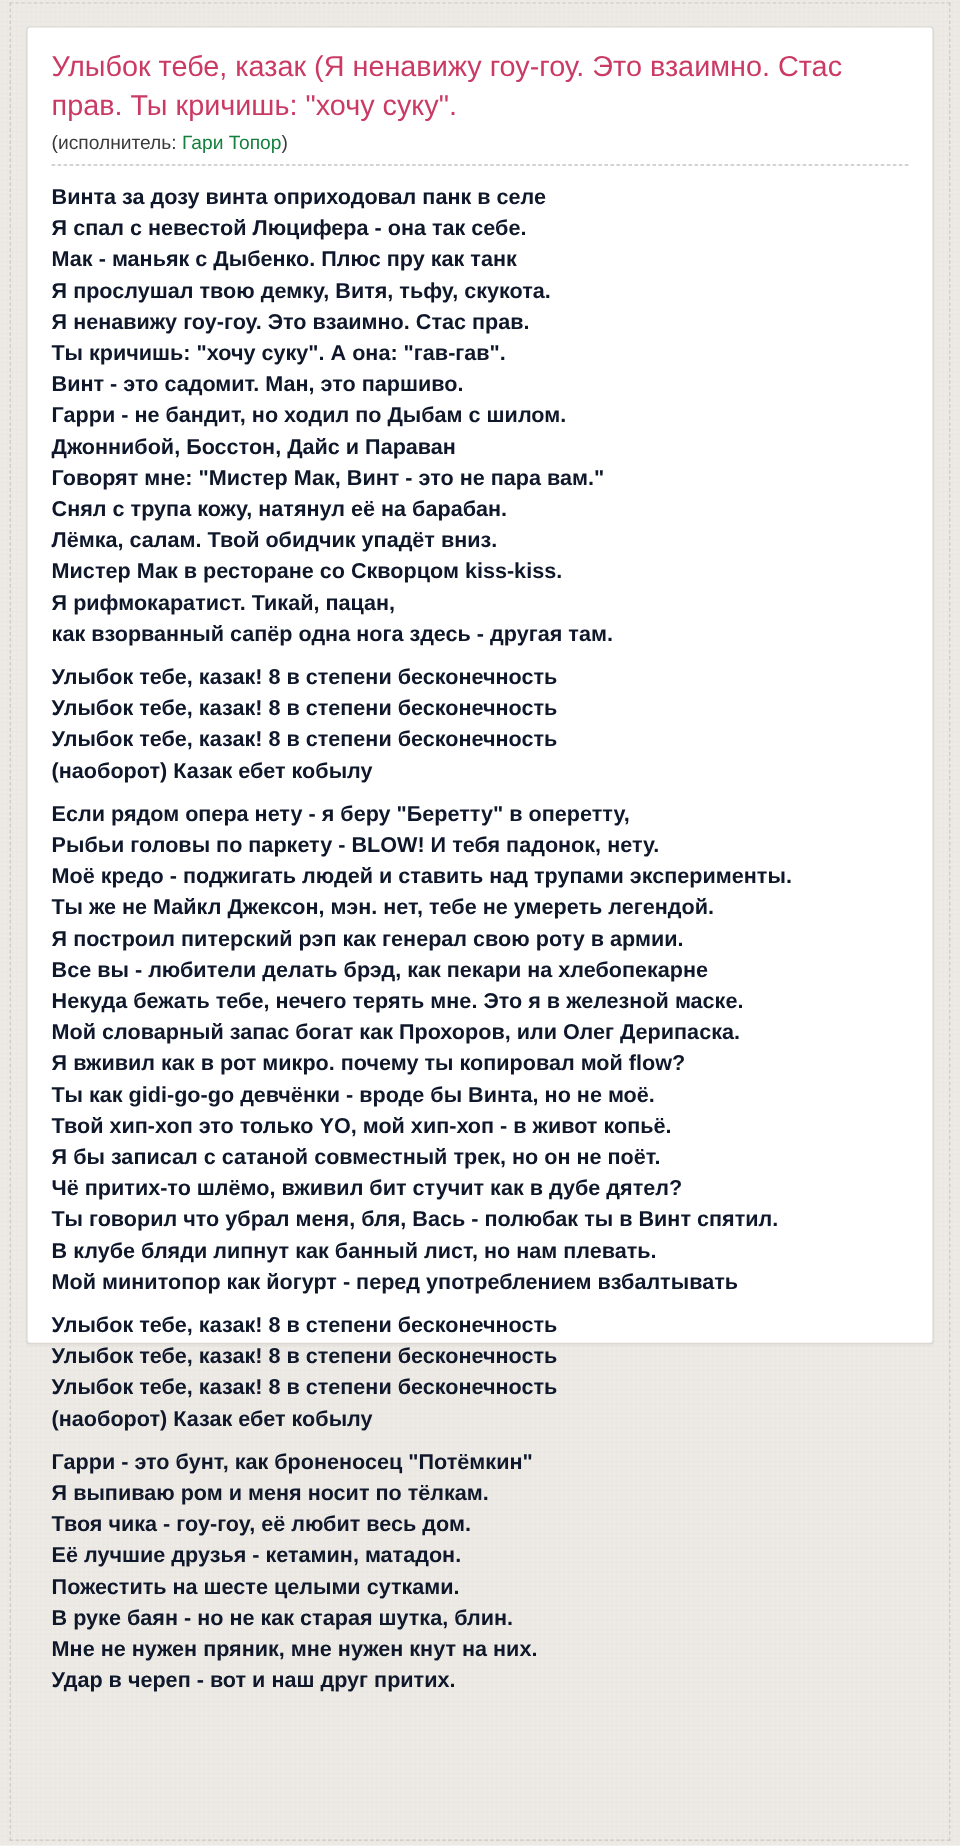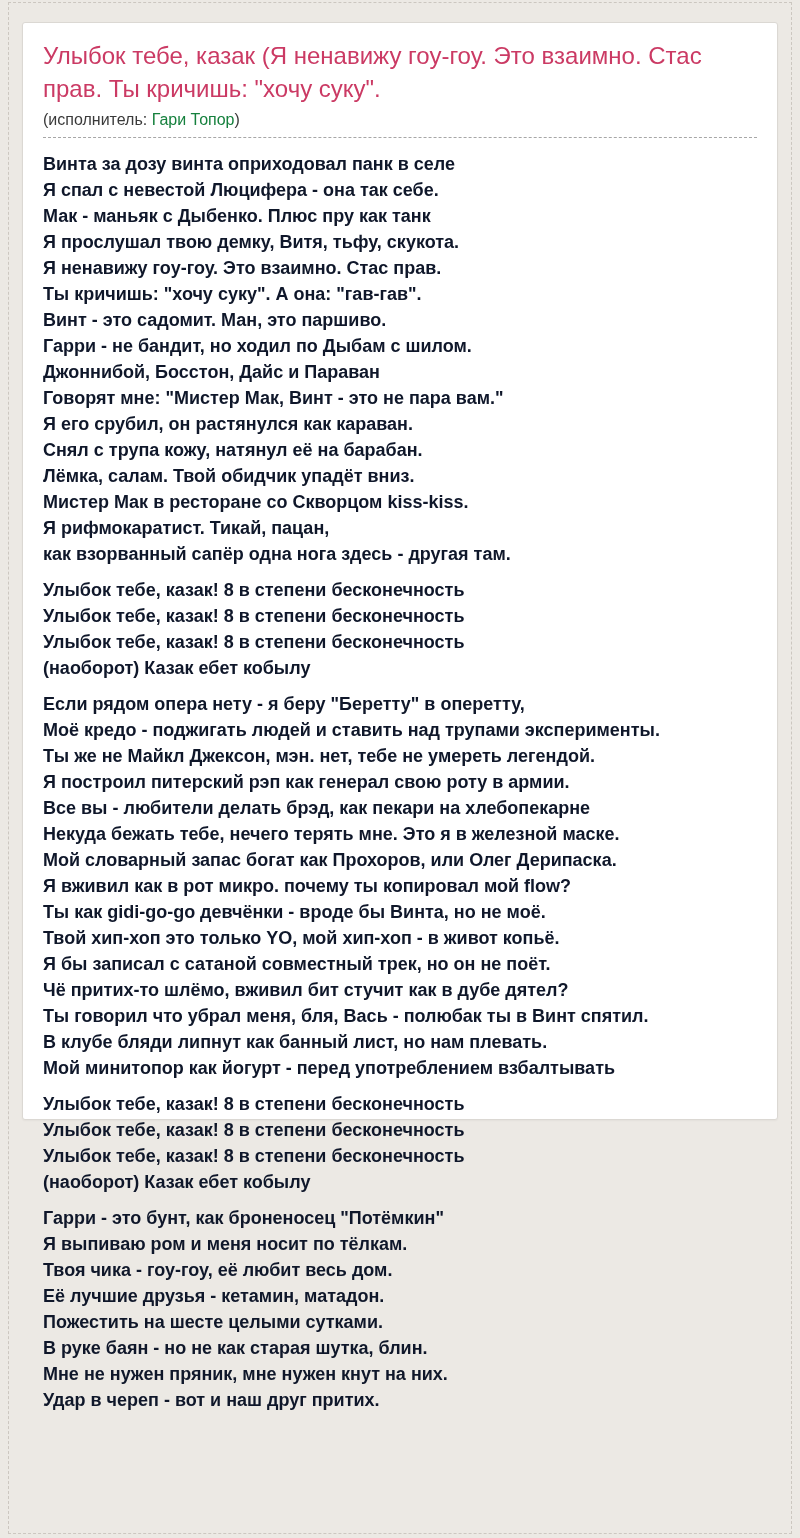--- a/index.html
+++ b/index.html
@@ -78,35 +78,35 @@
         <div class="lyric-line">Винта за дозу винта оприходовал панк в селе</div>
         <div class="lyric-line">Я спал с невестой Люцифера - она так себе.</div>
         <div class="lyric-line">Мак - маньяк с Дыбенко. Плюс пру как танк</div>
         <div class="lyric-line">Я прослушал твою демку, Витя, тьфу, скукота.</div>
         <div class="lyric-line">Я ненавижу гоу-гоу. Это взаимно. Стас прав.</div>
         <div class="lyric-line">Ты кричишь: "хочу суку". А она: "гав-гав".</div>
         <div class="lyric-line">Винт - это садомит. Ман, это паршиво.</div>
         <div class="lyric-line">Гарри - не бандит, но ходил по Дыбам с шилом.</div>
         <div class="lyric-line">Джоннибой, Босстон, Дайс и Параван</div>
         <div class="lyric-line">Говорят мне: "Мистер Мак, Винт - это не пара вам."</div>
-        <div class="lyric-line">Я его срубил, он растянулся как караван.</div>
         <div class="lyric-line">Снял с трупа кожу, натянул её на барабан.</div>
         <div class="lyric-line">Лёмка, салам. Твой обидчик упадёт вниз.</div>
         <div class="lyric-line">Мистер Мак в ресторане со Скворцом kiss-kiss.</div>
         <div class="lyric-line">Я рифмокаратист. Тикай, пацан,</div>
         <div class="lyric-line">как взорванный сапёр одна нога здесь - другая там.</div>
       </div>
       <div class="stanza">
         <div class="lyric-line">Улыбок тебе, казак! 8 в степени бесконечность</div>
         <div class="lyric-line">Улыбок тебе, казак! 8 в степени бесконечность</div>
         <div class="lyric-line">Улыбок тебе, казак! 8 в степени бесконечность</div>
         <div class="lyric-line">(наоборот) Казак ебет кобылу</div>
       </div>
       <div class="stanza">
         <div class="lyric-line">Если рядом опера нету - я беру "Беретту" в оперетту,</div>
+        <div class="lyric-line">Рыбьи головы по паркету - BLOW! И тебя падонок, нету.</div>
         <div class="lyric-line">Моё кредо - поджигать людей и ставить над трупами эксперименты.</div>
         <div class="lyric-line">Ты же не Майкл Джексон, мэн. нет, тебе не умереть легендой.</div>
         <div class="lyric-line">Я построил питерский рэп как генерал свою роту в армии.</div>
         <div class="lyric-line">Все вы - любители делать брэд, как пекари на хлебопекарне</div>
         <div class="lyric-line">Некуда бежать тебе, нечего терять мне. Это я в железной маске.</div>
         <div class="lyric-line">Мой словарный запас богат как Прохоров, или Олег Дерипаска.</div>
         <div class="lyric-line">Я вживил как в рот микро. почему ты копировал мой flow?</div>
         <div class="lyric-line">Ты как gidi-go-go девчёнки - вроде бы Винта, но не моё.</div>
         <div class="lyric-line">Твой хип-хоп это только YO, мой хип-хоп - в живот копьё.</div>
         <div class="lyric-line">Я бы записал с сатаной совместный трек, но он не поёт.</div>

